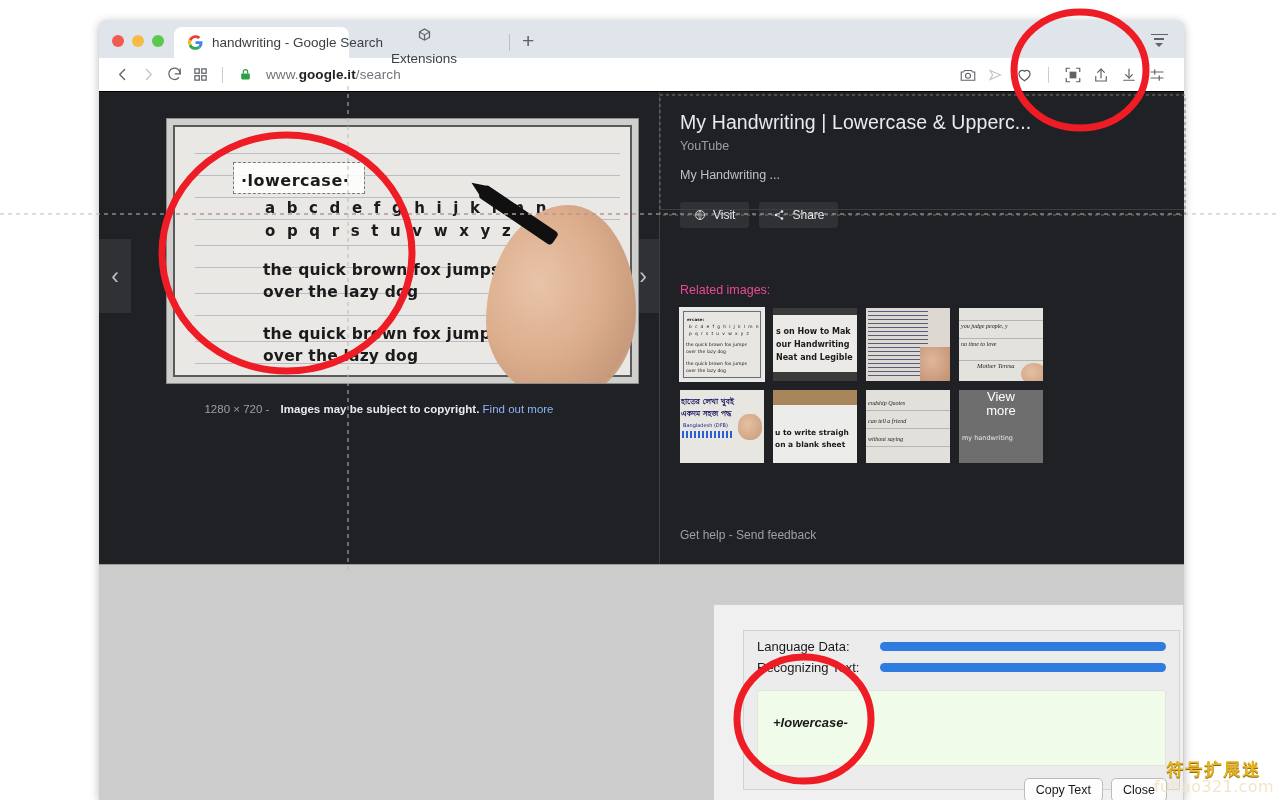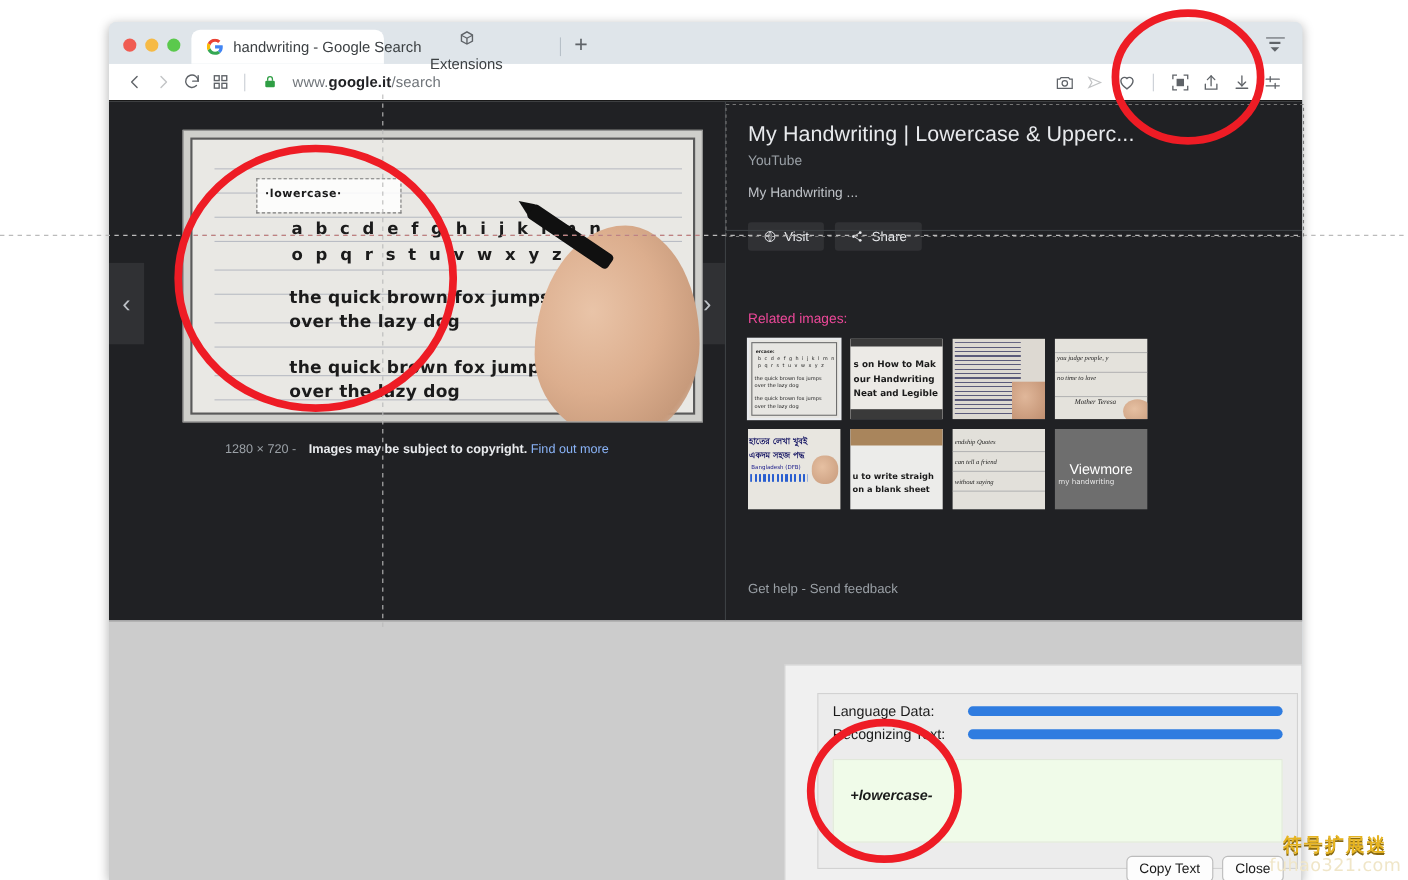--- a/index.html
+++ b/index.html
@@ -78,21 +78,21 @@
   .arrow.r { right: 0; }
   .arrow.r { color: #bdc1c6; }
 
   .photo {
     position: absolute; left: 67px; top: 26px; width: 473px; height: 266px;
     background: #cfcfcb; border: 1px solid #8d8d8d; overflow: hidden;
   }
   .paper { position: absolute; inset: 6px; background: #e9e8e4; border: 2px solid #5a5a5a; }
   .rule { position: absolute; left: 20px; right: 10px; height: 1px; background: #b9bcc4; }
   .hw { position: absolute; font-family: "DejaVu Sans", sans-serif; color: #1b1b1b; white-space: nowrap; }
-  .hw-title { font-size: 10px; font-weight: 700; letter-spacing: .5px; left: 70px; top: 47px; }
+  .hw-title { font-size: 16px; font-weight: 700; letter-spacing: .5px; left: 70px; top: 47px; }
   .hw-row { font-size: 15px; font-weight: 600; letter-spacing: 3.2px; }
   .hw-line { font-size: 15.5px; font-weight: 600; letter-spacing: .2px; }
   .selbox {
     position: absolute; left: 59px; top: 36px; width: 130px; height: 30px;
     background: rgba(255,255,255,.86); outline: 1px dashed #7b7b7b;
   }
   .handp {
     position: absolute; right: -6px; top: 78px; width: 150px; height: 195px;
     background: radial-gradient(ellipse at 35% 40%, #e9c4a8 0%, #dcae8e 45%, #c79a7b 75%, rgba(199,154,123,0) 100%);
     border-radius: 55% 45% 48% 52% / 60% 55% 45% 40%;
@@ -431,21 +431,21 @@
             <div style="position:absolute;left:0;right:0;top:20px;height:1px;background:#b5b5b5"></div>
             <div style="position:absolute;left:0;right:0;top:38px;height:1px;background:#b5b5b5"></div>
             <div style="position:absolute;left:0;right:0;top:56px;height:1px;background:#b5b5b5"></div>
             <div class="tt" style="left:2px;top:10px;font-size:6px;font-style:italic;font-family:'Liberation Serif',serif">endship  Quotes</div>
             <div class="tt" style="left:2px;top:28px;font-size:6px;font-style:italic;font-family:'Liberation Serif',serif">can tell a friend</div>
             <div class="tt" style="left:2px;top:46px;font-size:6px;font-style:italic;font-family:'Liberation Serif',serif">without saying</div>
           </div>
 
           <div class="thumb" style="background:#6e6e6e">
             <div class="tt" style="left:3px;top:44px;font-size:6.5px;color:#e8e8e8">my handwriting</div>
-            <div style="position:absolute;inset:0;display:flex;align-items:center;justify-content:center;line-height:1.05">
+            <div style="position:absolute;inset:0;display:flex;flex-direction:column;align-items:center;line-height:1.05">
               <span style="font-size:13px;color:#fff">View</span>
               <span style="font-size:13px;color:#fff">more</span>
             </div>
           </div>
         </div>
 
         <div class="foot">
           <span>Get help</span>
           <span>-</span>
           <span>Send feedback</span>

